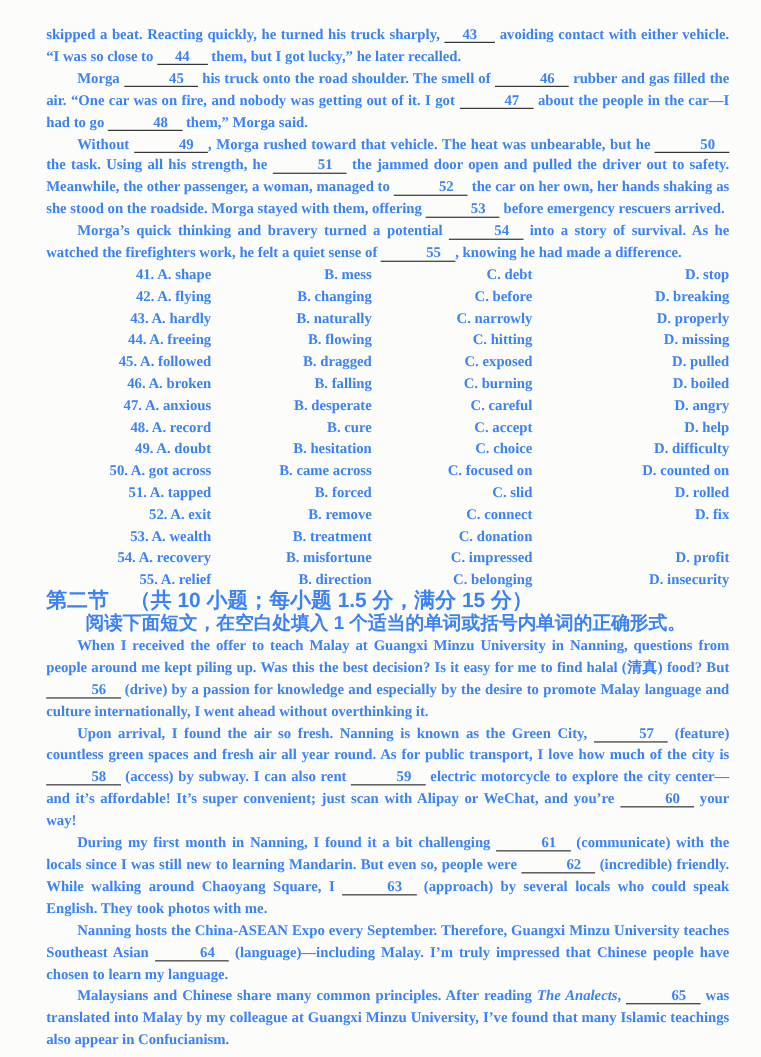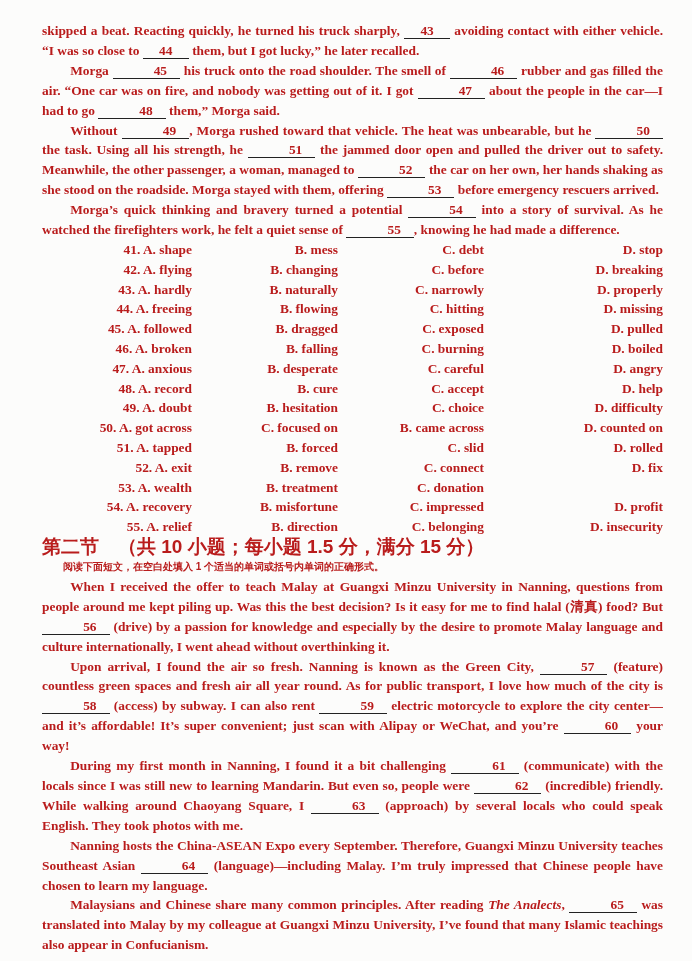--- a/index.html
+++ b/index.html
@@ -6,21 +6,21 @@
     margin: 0;
     padding: 0;
     background: #ffffff;
   }
   .page {
     position: relative;
     width: 692px;
     height: 961px;
     box-sizing: border-box;
     background: #fcfcfb;
-    color: #b91c1c;
+    color: #3b82f6;
     font-family: "Liberation Serif", serif;
     font-weight: 600;
     font-size: 13.4px;
     line-height: 19.9px;
     padding: 21px 29px 0 42px;
     overflow: hidden;
   }
   .para {
     margin: 0;
     text-align: justify;
@@ -46,21 +46,21 @@
   .cn-header {
     font-family: "Liberation Sans", sans-serif;
     font-weight: bold;
     font-size: 19px;
     line-height: 20px;
     margin: 0;
   }
   .cn-instruction {
     font-family: "Liberation Sans", sans-serif;
     font-weight: bold;
-    font-size: 10px;
+    font-size: 17px;
     line-height: 20px;
     margin: 0;
     padding-left: 2.1em;
   }
   i { font-style: italic; }
 </style>
 </head>
 <body>
 
 <div class="page">
@@ -120,22 +120,22 @@
         <span class="opt-cell">D. help</span>
       </div>
       <div class="opt-row">
         <span class="opt-cell">49. A. doubt</span>
         <span class="opt-cell">B. hesitation</span>
         <span class="opt-cell">C. choice</span>
         <span class="opt-cell">D. difficulty</span>
       </div>
       <div class="opt-row">
         <span class="opt-cell">50. A. got across</span>
+        <span class="opt-cell">B. came across</span>
         <span class="opt-cell">C. focused on</span>
-        <span class="opt-cell">B. came across</span>
         <span class="opt-cell">D. counted on</span>
       </div>
       <div class="opt-row">
         <span class="opt-cell">51. A. tapped</span>
         <span class="opt-cell">B. forced</span>
         <span class="opt-cell">C. slid</span>
         <span class="opt-cell">D. rolled</span>
       </div>
       <div class="opt-row">
         <span class="opt-cell">52. A. exit</span>

